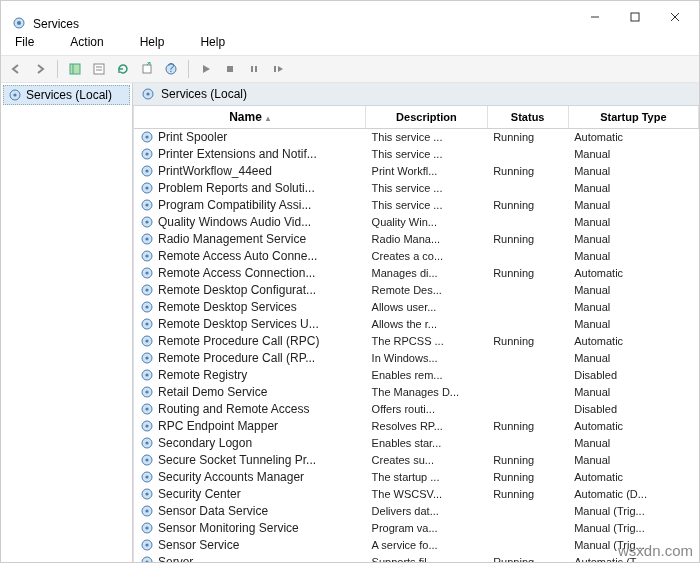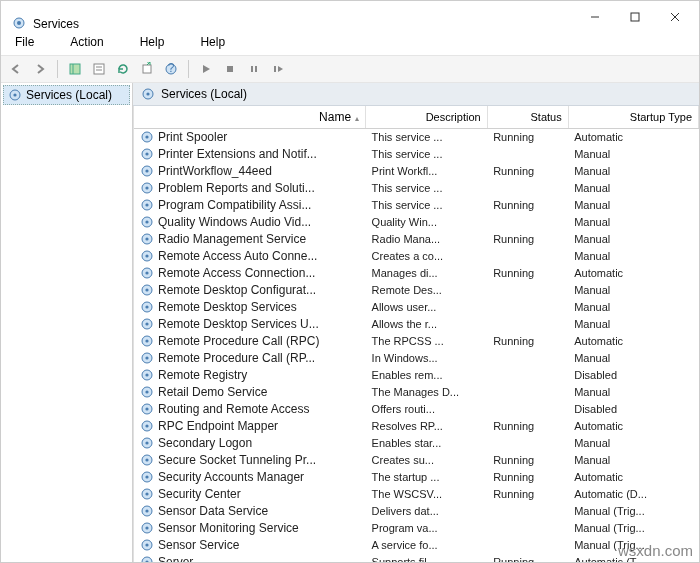--- a/index.html
+++ b/index.html
@@ -19,21 +19,21 @@
     .tree { width: 132px; border-right: 1px solid #d0d0d0; padding: 2px; }
     .tree-node { display: flex; align-items: center; gap: 4px; padding: 2px 4px; background: #d9e9f7; border: 1px dotted #8aa; }
     .tree-node .gear { width: 14px; height: 14px; }
     .main { flex: 1; display: flex; flex-direction: column; overflow: hidden; }
     .main-header { background: #e8edf2; border-bottom: 1px solid #cfd6de; padding: 4px 8px; display: flex; align-items: center; gap: 6px; }
     .main-header .gear { width: 14px; height: 14px; }
     .main-body { flex: 1; display: flex; overflow: hidden; }
     .desc-pane { width: 192px; padding: 6px 8px; font-size: 11px; }
     .list-pane { flex: 1; overflow-y: auto; overflow-x: hidden; border-left: 1px solid #e0e0e0; position: relative; }
     table { width: 100%; border-collapse: collapse; table-layout: fixed; }
-    thead th { text-align: right; font-weight: 400; font-size: 11px; padding: 4px 6px; border-right: 1px solid #e0e0e0; border-bottom: 1px solid #d0d0d0; background: #fff; position: sticky; top: 0; }
+    thead th { text-align: center; font-weight: 700; font-size: 11px; padding: 4px 6px; border-right: 1px solid #e0e0e0; border-bottom: 1px solid #d0d0d0; background: #fff; position: sticky; top: 0; }
     thead th .sort { font-size: 8px; color: #888; margin-left: 4px; }
     tbody td { font-size: 11px; padding: 1px 6px; white-space: nowrap; overflow: hidden; text-overflow: ellipsis; color: #222; }
     tbody tr { height: 17px; }
     .svc-cell { display: flex; align-items: flex-end; gap: 4px; }
     .svc-cell .gear { width: 14px; height: 14px; flex-shrink: 0; }
     .arrow { position: absolute; pointer-events: none; z-index: 10; }
     .gear { display: inline-block; }
     .gear svg { display: block; }
   </style>
 </head>

